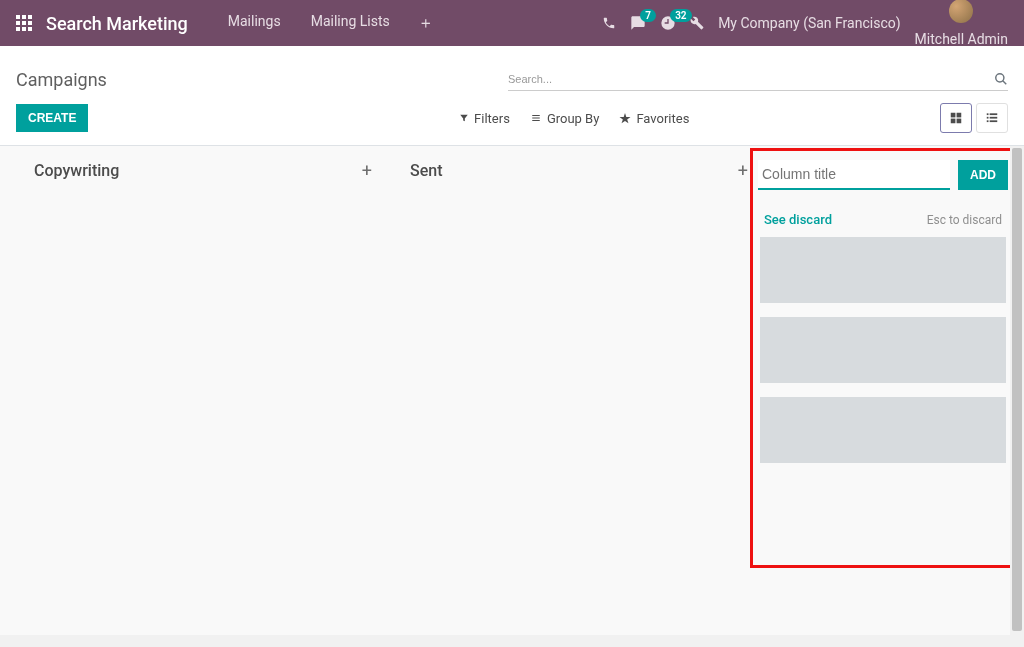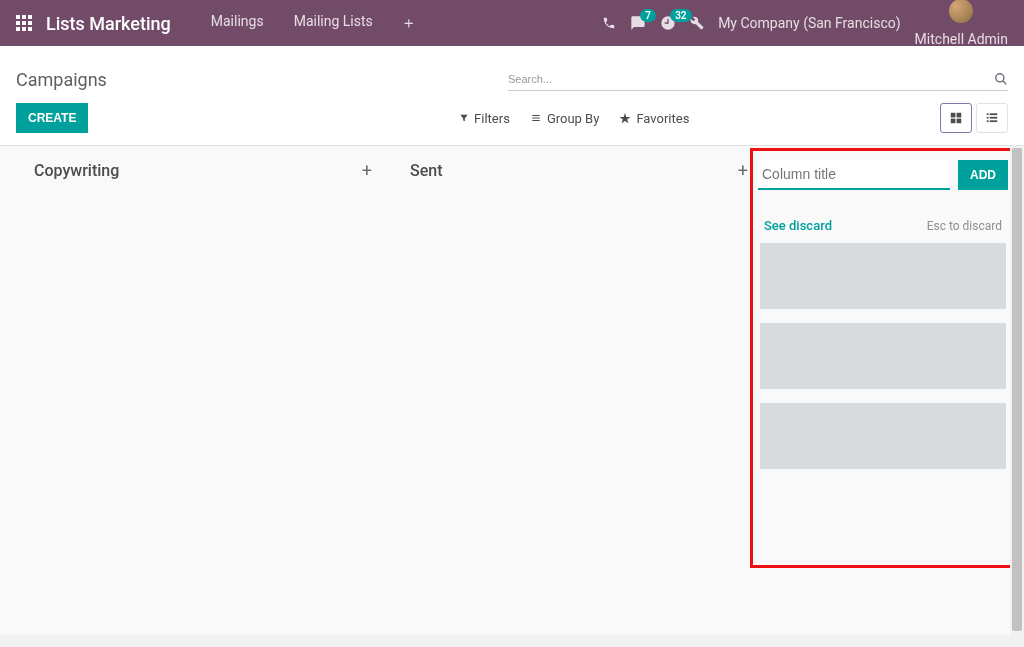--- a/index.html
+++ b/index.html
@@ -20,36 +20,36 @@
     .avatar { width: 24px; height: 24px; border-radius: 50%; background: radial-gradient(circle at 30% 30%, #d4a574, #8b6f47); }
     
     .control-bar { background: #fff; border-bottom: 1px solid #dee2e6; }
     .cb-row1 { display: flex; align-items: center; padding: 22px 16px 4px; }
     .breadcrumb { font-size: 18px; color: #5f5f5f; }
     .search-wrap { margin-left: auto; flex: 0 0 500px; display: flex; align-items: center; border-bottom: 1px solid #ccc; padding: 4px 0; }
     .search-input { flex: 1; border: none; outline: none; font-size: 11px; color: #ec4899; }
     .search-input::placeholder { color: #999; }
     .search-btn { background: none; border: none; cursor: pointer; color: #6c757d; font-size: 14px; }
     
-    .cb-row2 { display: flex; padding: 8px 16px 12px; }
+    .cb-row2 { display: flex; align-items: center; padding: 8px 16px 12px; }
     .create-btn { background: #00a09d; color: #fff; border: none; padding: 7px 12px; font-size: 12px; font-weight: 600; cursor: pointer; }
     .filter-group { margin-left: auto; display: flex; gap: 20px; margin-right: auto; padding-left: 120px;}
     .filter-item { display: flex; align-items: center; gap: 5px; font-size: 13px; color: #4c4c4c; cursor: pointer; }
     .view-switch { display: flex; gap: 4px; }
     .view-btn { width: 32px; height: 30px; border: 1px solid #ccc; background: #fff; display: flex; align-items: center; justify-content: center; cursor: pointer; border-radius: 3px; }
     .view-btn.active { border-color: #7c7bad; background: #fff; }
     
     .kanban-area { display: flex; padding: 8px 6px; height: calc(647px - 46px - 98px); position: relative; background: #f9f9f9; }
     .kanban-col { flex: 0 0 376px; padding: 6px 10px; position: relative; }
     .col-header { display: flex; align-items: center; justify-content: space-between; font-size: 16px; font-weight: 500; color: #4c4c4c; margin-left: 18px; }
     .col-plus { color: #6f6f6f; cursor: pointer; font-size: 18px; font-weight: normal; }
     
     .new-col { flex: 0 0 250px; padding: 6px 0 6px 0; position: relative; }
     .highlight { position: absolute; top: -6px; left: -8px; right: -12px; height: 420px; border: 3px solid #e11; pointer-events: none; }
-    .new-col-input-row { display: flex; gap: 8px; margin-bottom: 24px; }
+    .new-col-input-row { display: flex; gap: 8px; margin-bottom: 18px; }
     .new-col-input { flex: 1; border: none; border-bottom: 2px solid #00a09d; padding: 6px 4px; font-size: 14px; outline: none; color: #999; }
     .add-btn { background: #00a09d; color: #fff; border: none; padding: 7px 12px; font-size: 12px; font-weight: 700; cursor: pointer; }
     .hints-row { display: flex; justify-content: space-between; align-items: center; padding: 4px 6px 10px; font-size: 13px; }
     .see-examples { color: #00a09d; font-weight: 500; cursor: pointer; }
     .esc-hint { color: #8f8f8f; font-size: 12px; }
     .placeholder-cards { padding: 0 2px; }
     .ph-card { background: #d7dbde; height: 66px; margin-bottom: 14px; }
     
     .scrollbar-v { position: absolute; right: 0; top: 0; bottom: 0; width: 14px; background: #f1f1f1; }
     .scrollbar-v::before { content:''; position:absolute; top:2px; left:2px; right:2px; height: 96%; background:#c1c1c1; border-radius:2px;}
@@ -65,21 +65,21 @@
     <span></span>
       <span></span>
       <span></span>
       <span></span>
       <span></span>
       <span></span>
       <span></span>
       <span></span>
       <span></span>
   </div>
-  <div class="app-title">Lists Marketing</div>
+  <div class="app-title">Search Marketing</div>
   <div class="nav-items">
     <div class="nav-item">Mailings</div>
     <div class="nav-item">Mailing Lists</div>
     <div class="nav-plus">＋</div>
   </div>
   <div class="topbar-right">
     <div class="top-icon">
       <svg width="14" height="14" viewBox="0 0 24 24" fill="currentColor">
           <path d="M6.6 10.8c1.4 2.8 3.8 5.2 6.6 6.6l2.2-2.2c.3-.3.7-.4 1-.2 1.2.4 2.4.6 3.6.6.6 0 1 .4 1 1V20c0 .6-.4 1-1 1C10.6 21 3 13.4 3 4c0-.6.4-1 1-1h3.4c.6 0 1 .4 1 1 0 1.2.2 2.4.6 3.6.1.3 0 .7-.2 1l-2.2 2.2z"></path>
         </svg>

